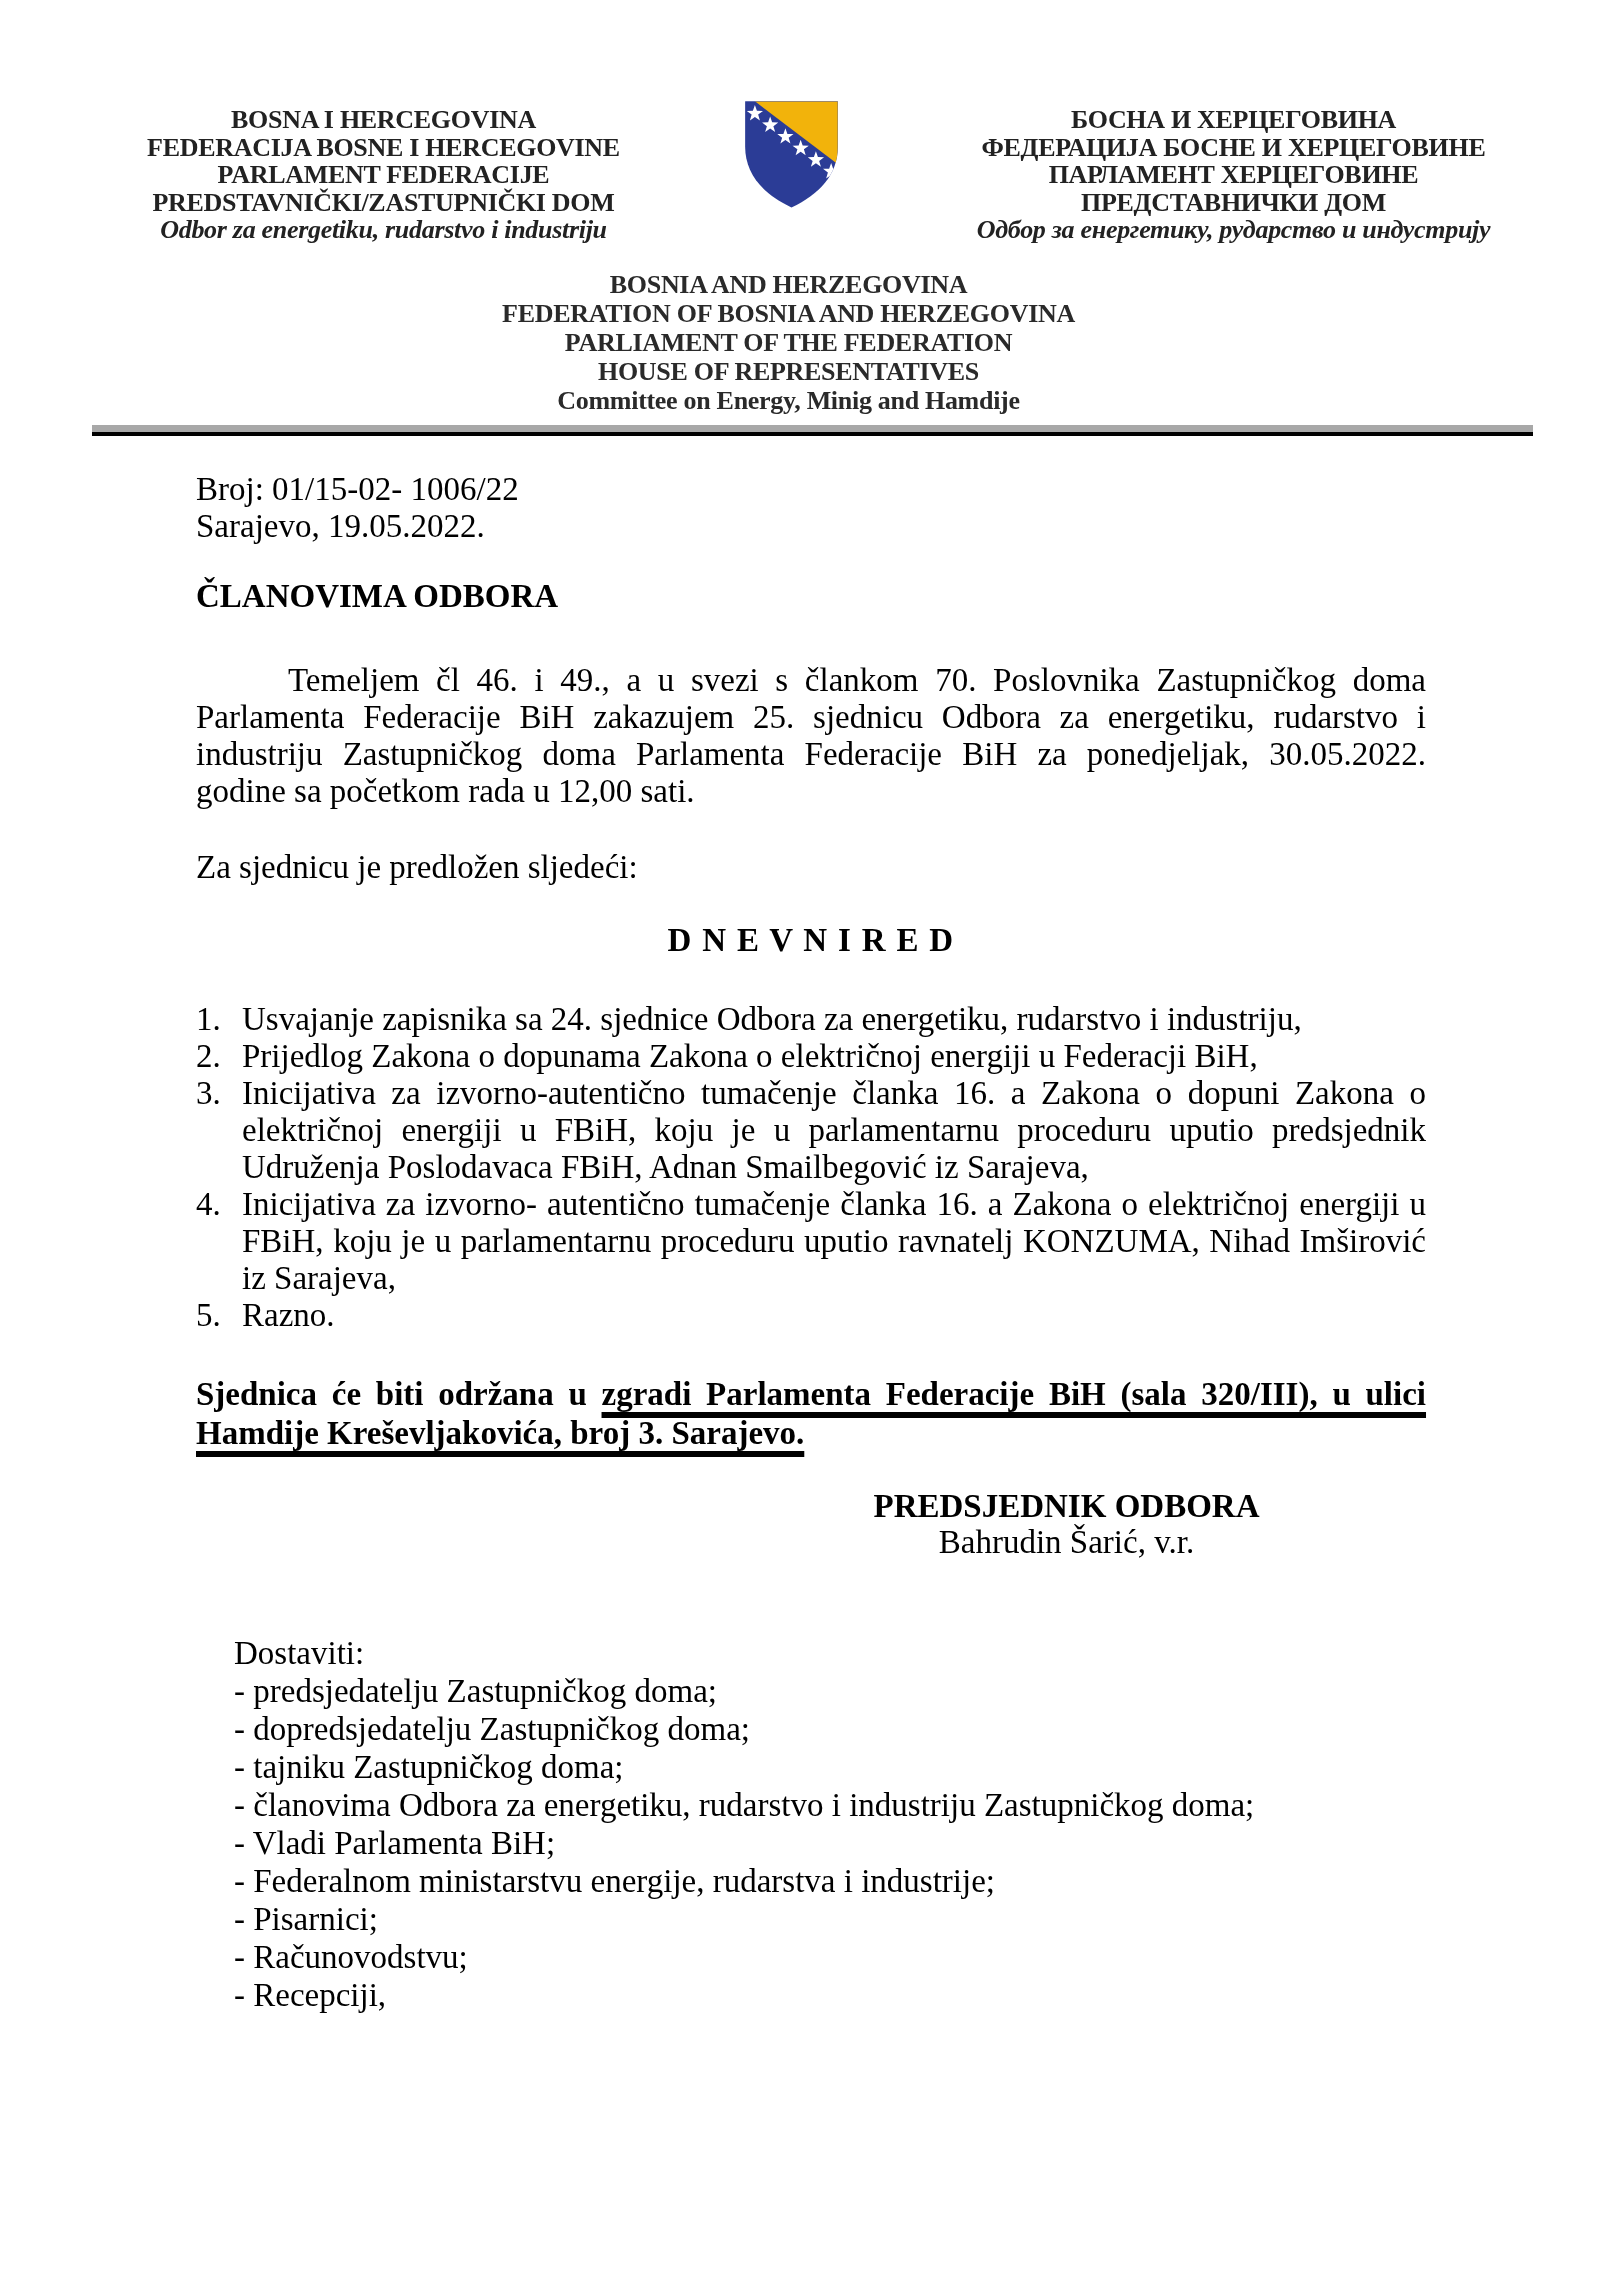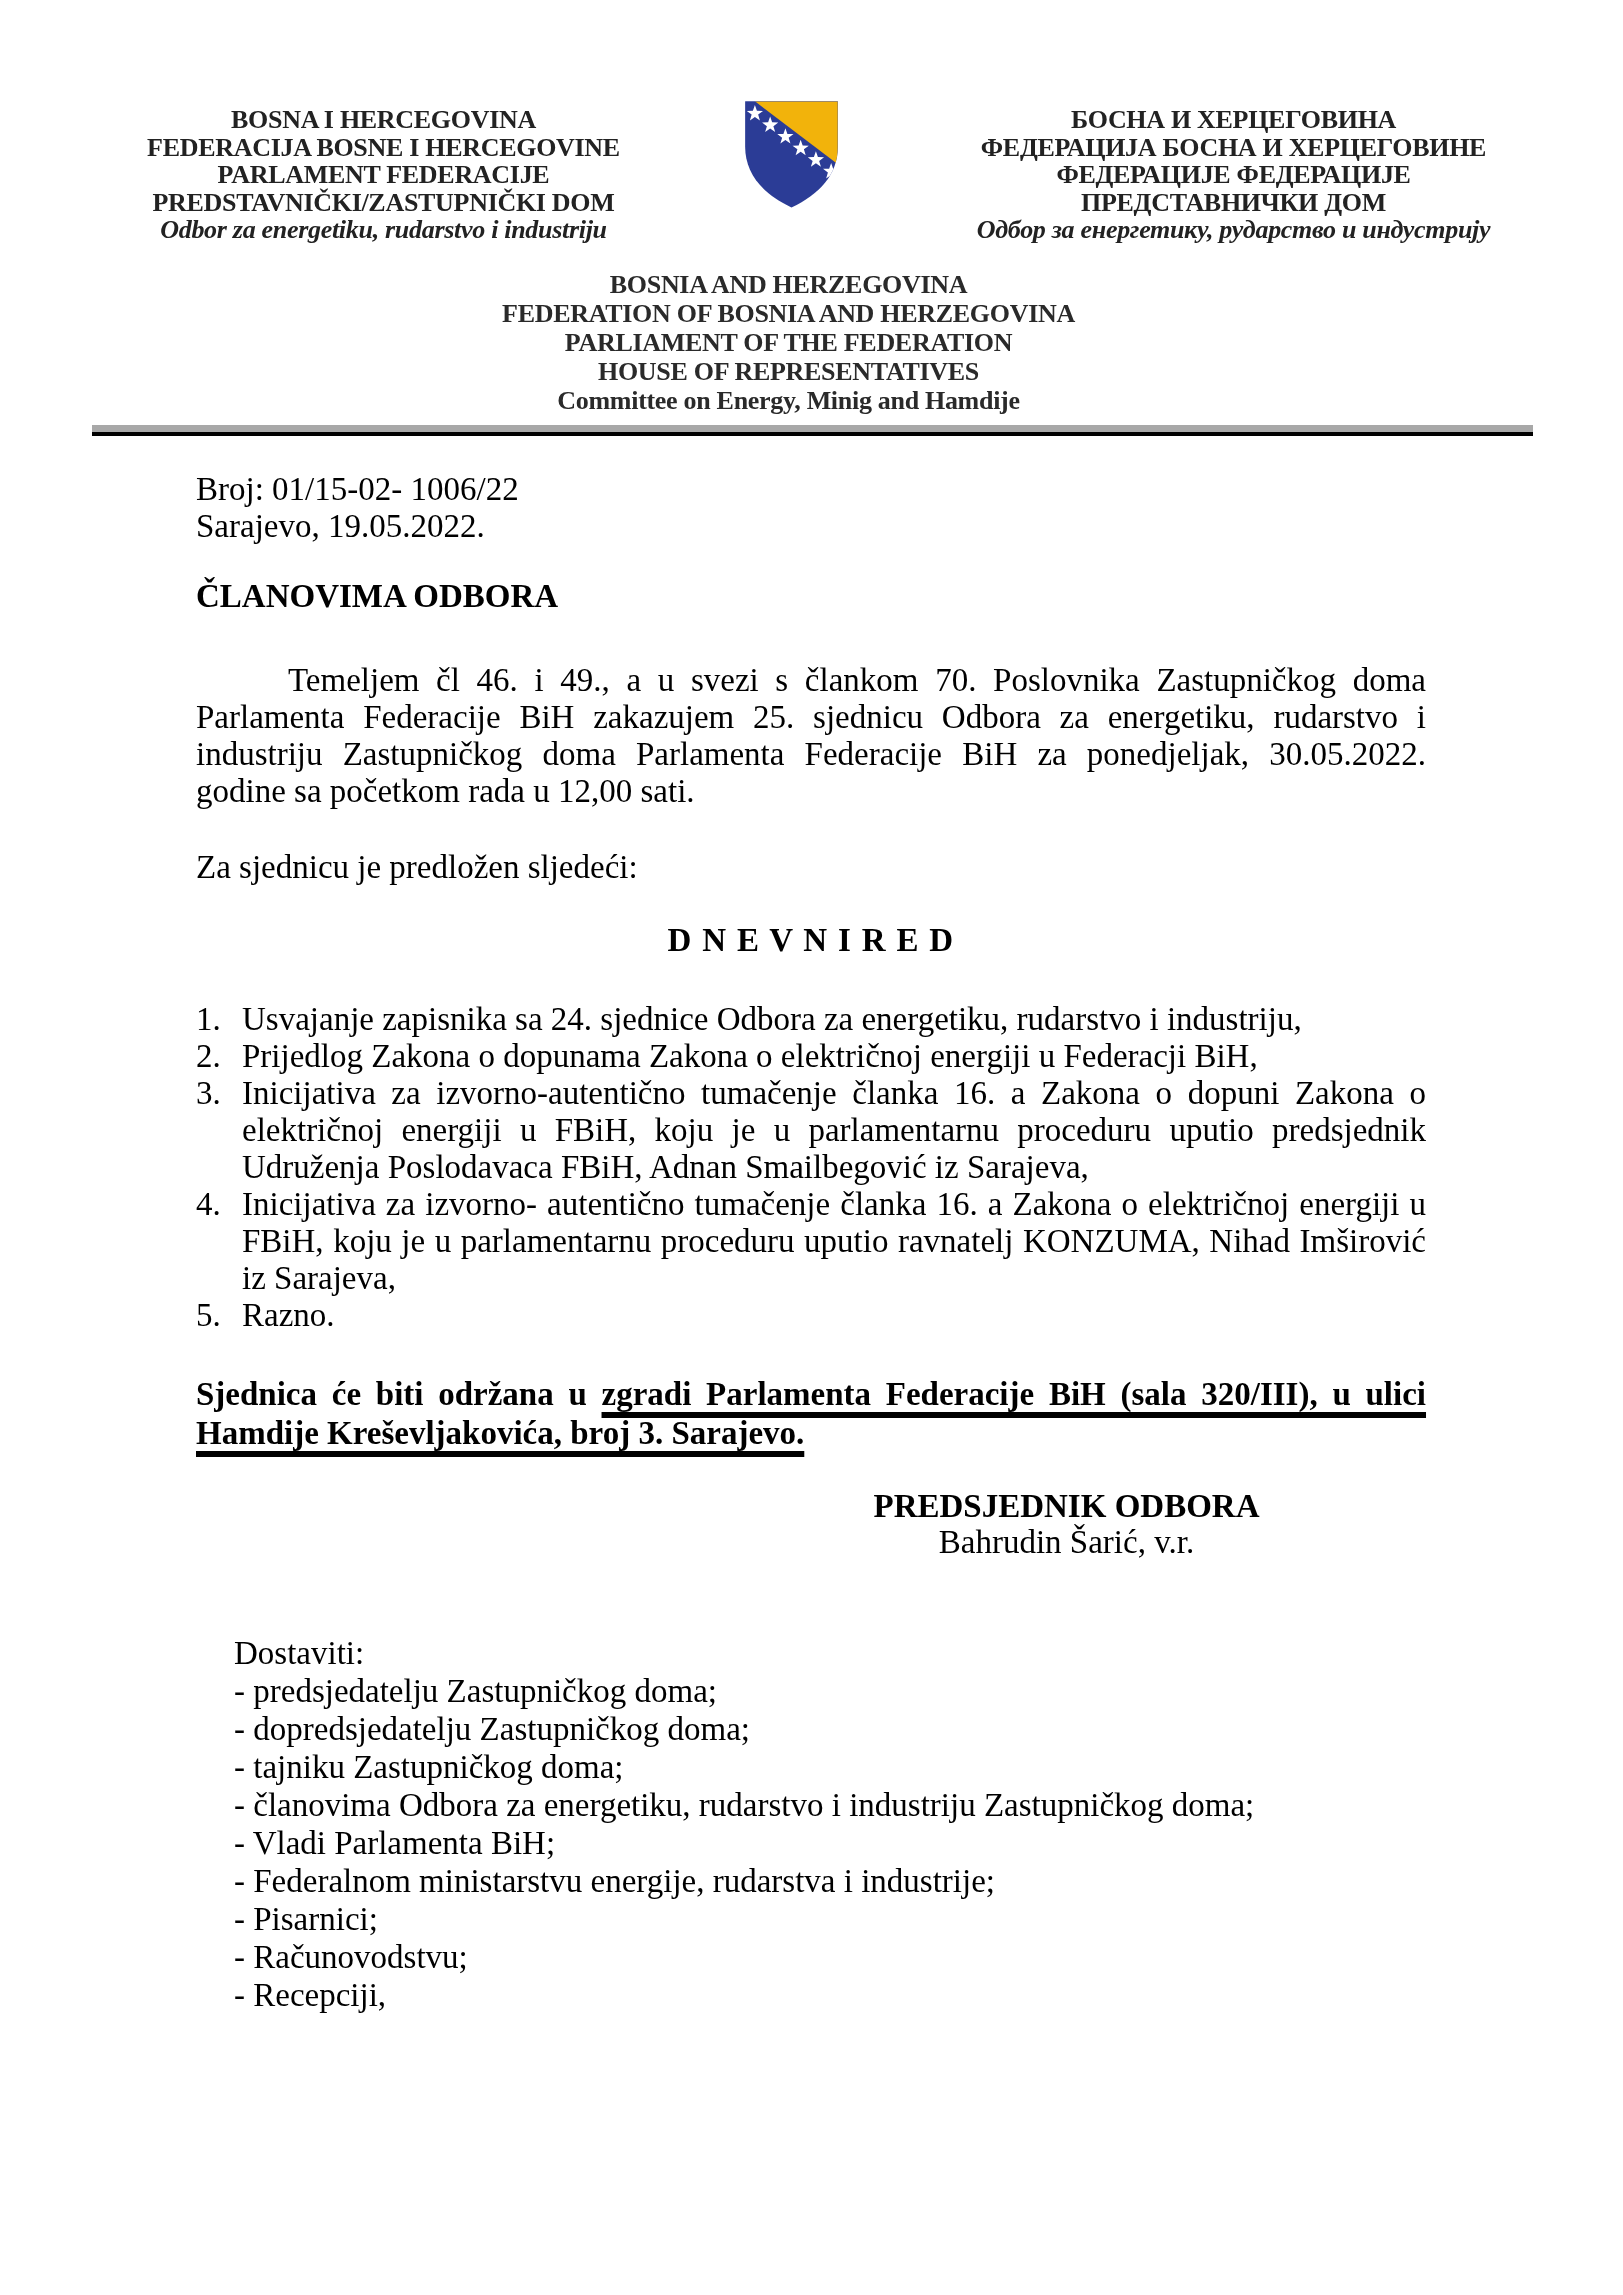--- a/index.html
+++ b/index.html
@@ -72,22 +72,22 @@
         <use href="#star-shape" x="105" y="89" fill="#ffffff"></use>
         <use href="#star-shape" x="130" y="108" fill="#ffffff"></use>
         <use href="#star-shape" x="155" y="127" fill="#ffffff"></use>
         <use href="#star-shape" x="180" y="146" fill="#ffffff"></use>
       </g>
     </g>
   </svg>
 
   <div class="hdr-block hdr-right">
     <span class="hdr-line">БОСНА И ХЕРЦЕГОВИНА</span>
-    <span class="hdr-line">ФЕДЕРАЦИЈА БОСНА И ХЕРЦЕГОВИНЕ</span>
-    <span class="hdr-line b">ФЕДЕРАЦИЈЕ ФЕДЕРАЦИЈЕ</span>
+    <span class="hdr-line">ФЕДЕРАЦИЈА БОСНЕ И ХЕРЦЕГОВИНЕ</span>
+    <span class="hdr-line b">ПАРЛАМЕНТ ХЕРЦЕГОВИНЕ</span>
     <span class="hdr-line b">ПРЕДСТАВНИЧКИ ДОМ</span>
     <span class="hdr-line i">Одбор за енергетику, рударство и индустрију</span>
   </div>
 
   <div class="hdr-block hdr-center">
     <span class="hdr-line">BOSNIA AND HERZEGOVINA</span>
     <span class="hdr-line">FEDERATION OF BOSNIA AND HERZEGOVINA</span>
     <span class="hdr-line b">PARLIAMENT OF THE FEDERATION</span>
     <span class="hdr-line b">HOUSE OF REPRESENTATIVES</span>
     <span class="hdr-line b">Committee on Energy, Minig and Hamdije</span>

